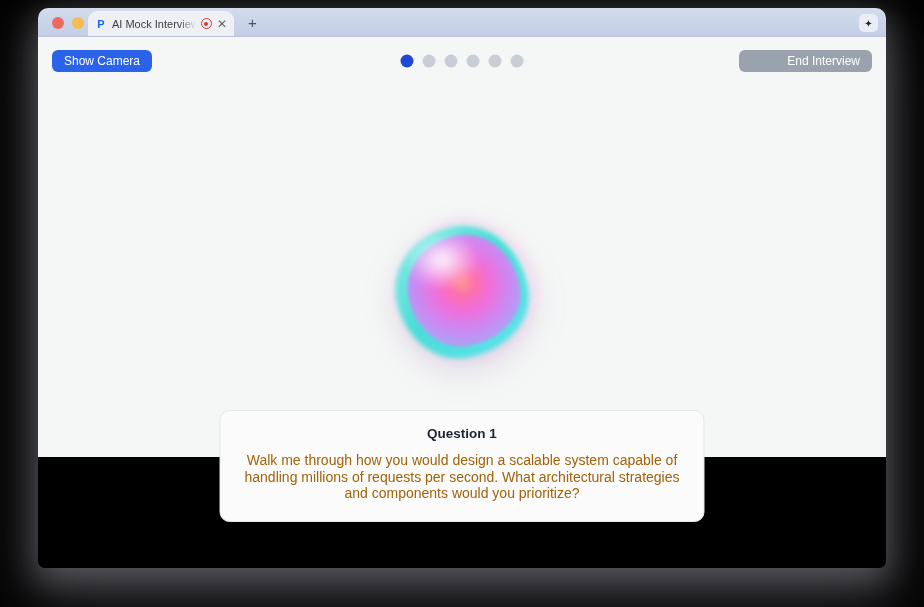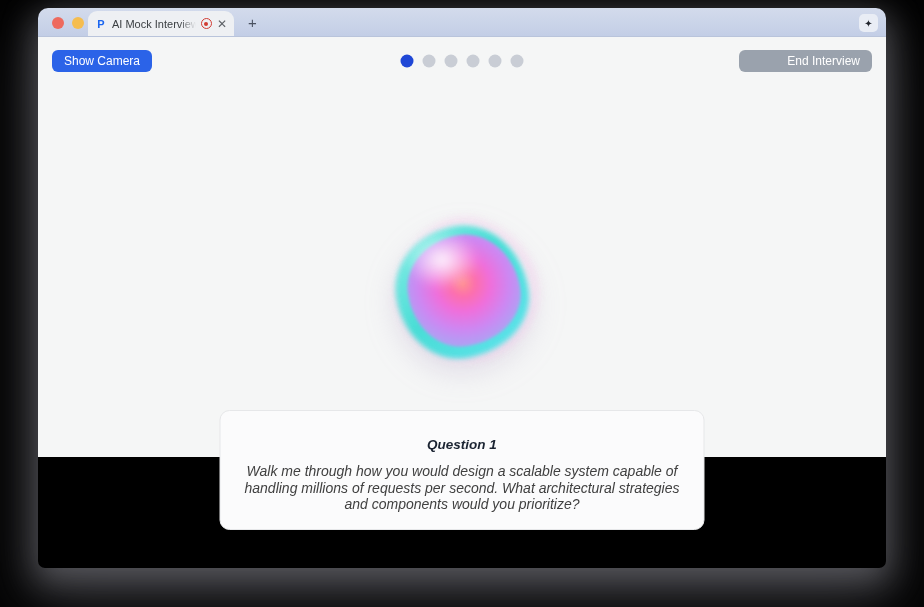--- a/index.html
+++ b/index.html
@@ -70,23 +70,23 @@
          border-radius:53% 47% 55% 45% / 46% 56% 44% 54%;
          transform:rotate(-8deg); filter:blur(1.5px); }
   .orb-hi { position:absolute; left:8px; top:4px; width:74px; height:58px; border-radius:50%;
          background:radial-gradient(closest-side, rgba(255,255,255,.95), rgba(255,255,255,0));
          filter:blur(5px); }
 
   
   .card { position:absolute; left:50%; top:373px; transform:translateX(-50%);
           width:485px; min-height:112px; background:#fbfbfc;
           border:1px solid #e6e7e9; border-radius:10px;
-          padding:26px 22px 16px; text-align:center;font-style:italic; }
+          padding:15px 22px 16px; text-align:center; }
   .card h2 { font-size:13.5px; font-weight:700; color:#1b2432; margin-bottom:11px; }
-  .card p  { font-size:14px; font-weight:500; color:#404040; line-height:16.6px;
+  .card p  { font-size:14px; font-weight:500; color:#a16207; line-height:16.6px;
              max-width:442px; margin:0 auto; }
 </style>
 </head>
 <body>
 
 <div class="screen">
   <div class="window">
 
     <div class="tabstrip">
       <div class="traffic">

